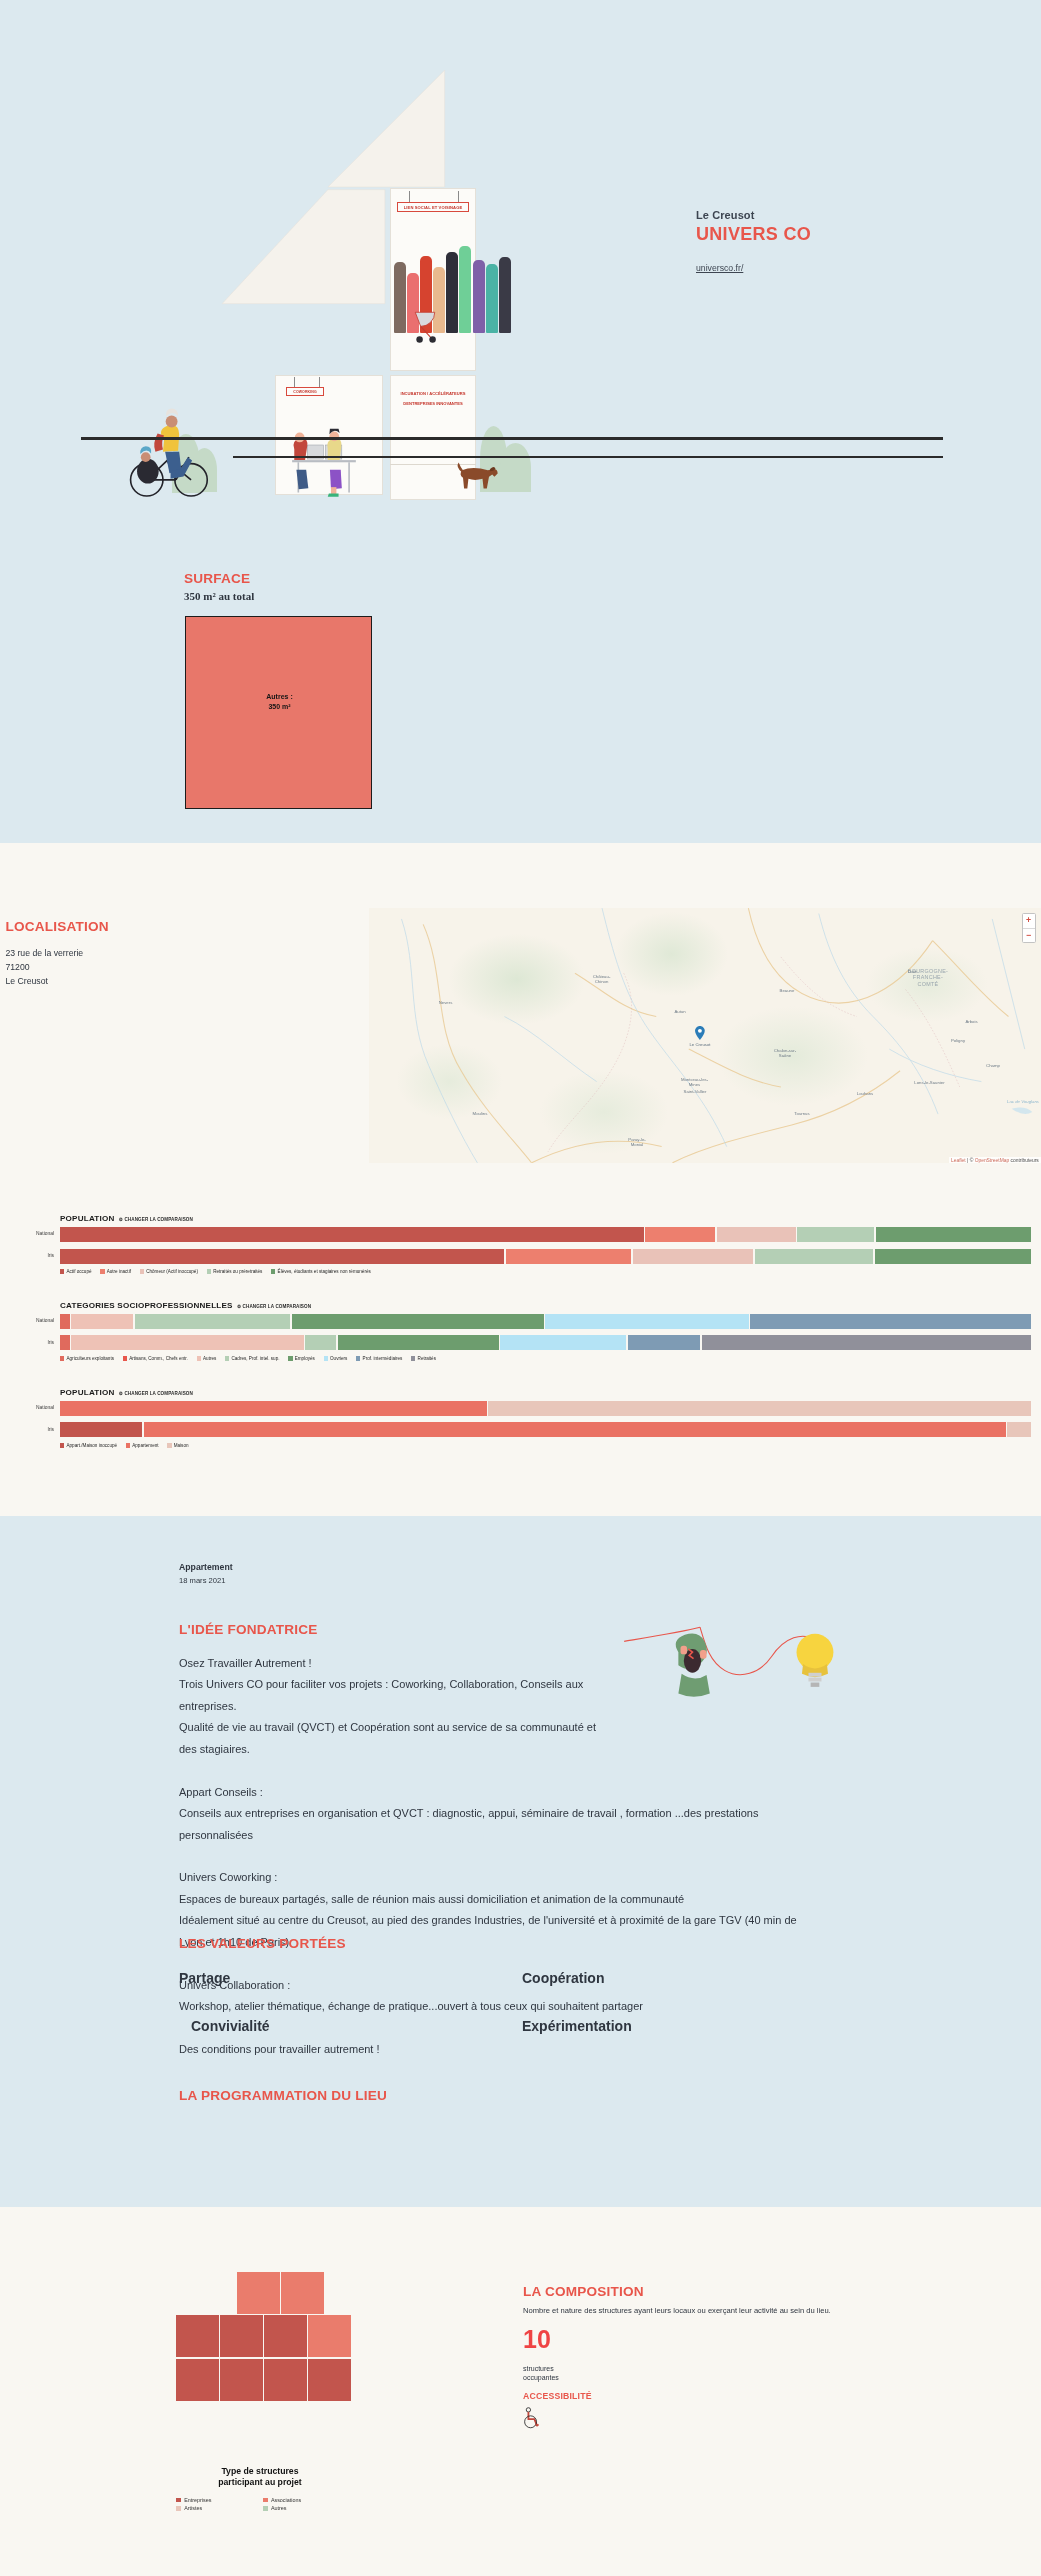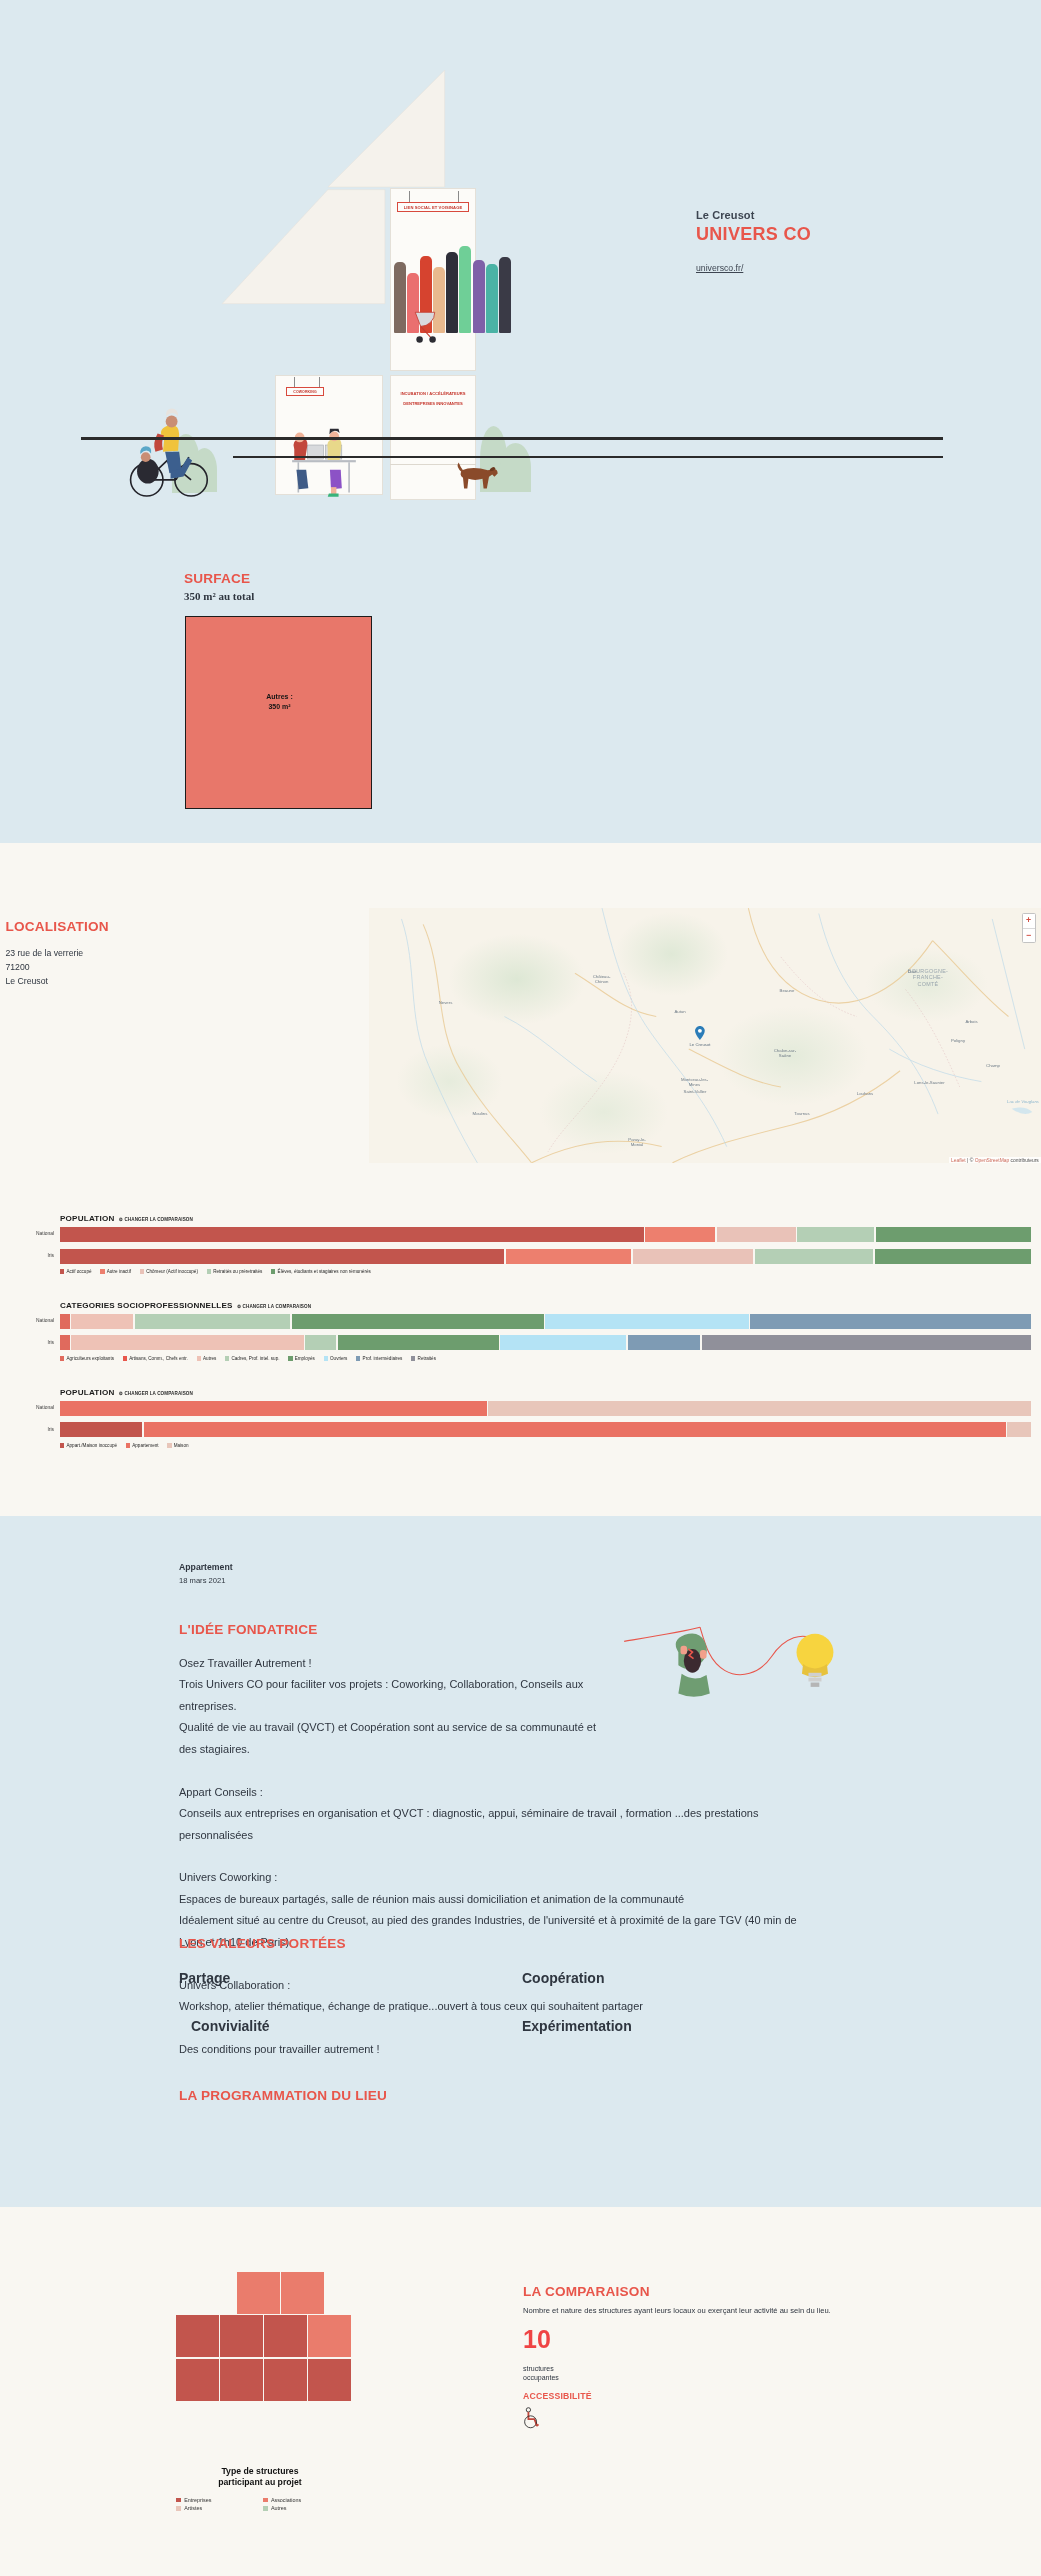--- a/index.html
+++ b/index.html
@@ -529,21 +529,21 @@
     <div class="li">
         <i class="sw" style="background:#e8c6ba"></i>
         <span>Artistes</span>
       </div>
     <div class="li">
         <i class="sw" style="background:#b4cfb5"></i>
         <span>Autres</span>
       </div>
   </div>
 
-  <div id="compo-title">LA COMPARAISON</div>
+  <div id="compo-title">LA COMPOSITION</div>
   <div id="compo-sub">Nombre et nature des structures ayant leurs locaux ou exerçant leur activité au sein du lieu.</div>
   <div id="compo-num">10</div>
   <div id="compo-unit">
     <div>structures</div>
     <div>occupantes</div>
   </div>
   <div id="acc-title">ACCESSIBILITÉ</div>
   <svg id="acc-icon" viewBox="0 0 38 40">
     <circle cx="10" cy="5" r="4" fill="none" stroke="#2b2b2b" stroke-width="1.6"></circle>
     <path d="M10,10 l0,12 l11,0 l5,12" stroke="#c2473c" stroke-width="3.4" fill="none" stroke-linecap="round"></path>

